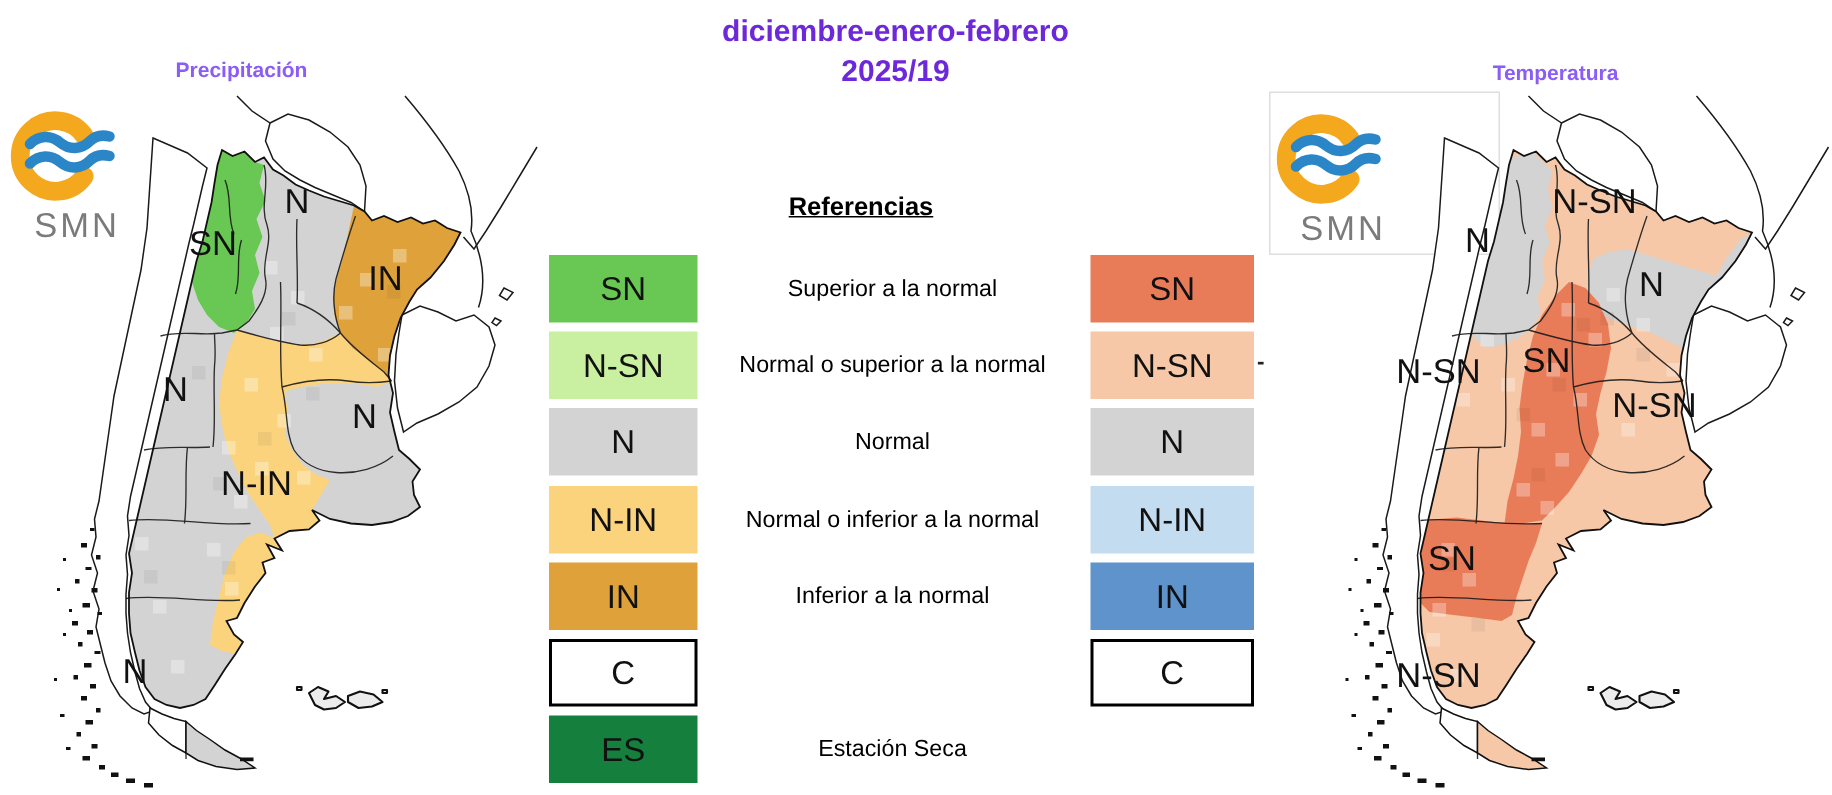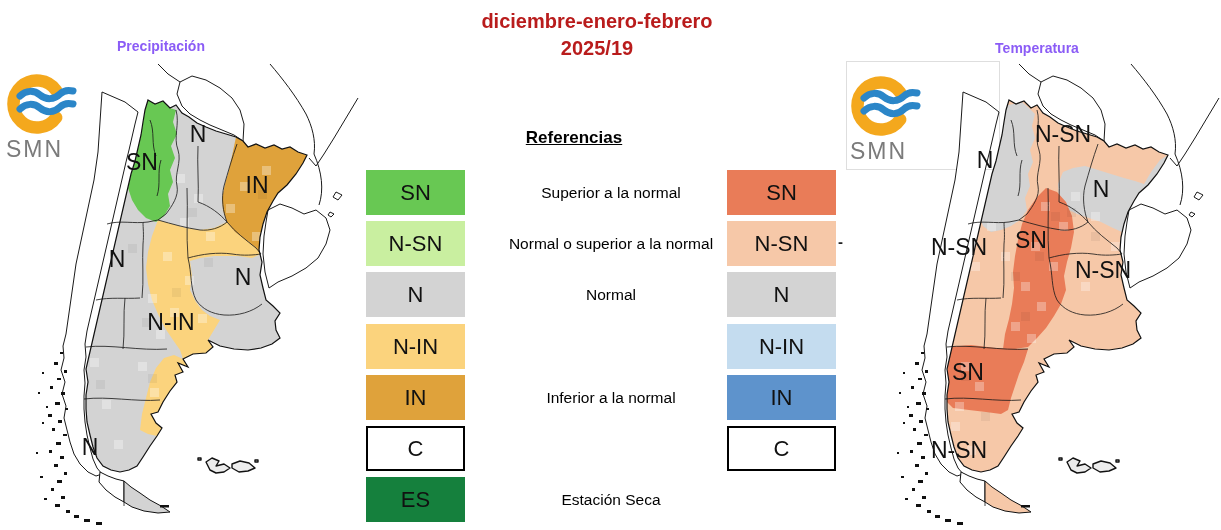--- a/index.html
+++ b/index.html
@@ -10,26 +10,26 @@
   .pane-title{position:absolute;width:200px;text-align:center;font-weight:bold;font-size:14px;color:#8b5cf6;}
   .pane-title.left{left:61px;top:38px;}
   .pane-title.right{left:937px;top:40px;}
   .legend-title{position:absolute;left:474px;top:128px;width:200px;text-align:center;
                 font-weight:bold;font-size:17px;text-decoration:underline;color:#000;}
   .swatch{position:absolute;left:366px;width:99px;height:45px;display:flex;align-items:center;
           justify-content:center;font-size:22px;color:#111;box-sizing:border-box;}
   .swatch.right{left:727px;width:109px;}
   .swatch.bordered{border:2.5px solid #000;}
   .legend-desc{position:absolute;left:466px;width:258px;height:45px;display:flex;align-items:center;
-               justify-content:center;font-size:15.5px;color:#000;text-align:center;padding-left:16px;}
+               justify-content:center;font-size:15.5px;color:#000;text-align:center;}
   .legend-dash{position:absolute;left:838px;top:233px;font-size:15px;font-weight:bold;color:#222;}
   .map-svg{position:absolute;top:62px;width:330px;height:468px;}
   .map-svg.left{left:30px;} .map-svg.right{left:891px;}
   .maplabel{font-family:"Liberation Sans",sans-serif;font-size:23px;fill:#111;}
-  .logo{position:absolute;width:74px;text-align:left;}
+  .logo{position:absolute;width:74px;text-align:right;}
   .logo.left{left:6px;top:72px;} .logo.right{left:850px;top:74px;}
   .logo .smn-text{font-size:23px;letter-spacing:2px;margin-top:-4px;}
   .logo-box{position:absolute;left:846px;top:61px;width:152px;height:107px;background:#fff;
             border:1px solid #dedede;}
 </style>
 </head>
 <body>
 
 <div class="stage">
 
@@ -115,21 +115,21 @@
         <rect x="168" y="396" width="3" height="2"></rect>
           <rect x="225" y="398" width="3" height="2"></rect>
       </g>
       <rect id="south-dash" x="130" y="443" width="9" height="2.5"></rect>
       <clipPath id="clip-arg">
           <use href="#arg-main"></use>
         </clipPath>
     </defs>
   </svg>
 
-  <div class="period-title" style="color: #b91c1c; text-align: center;">
+  <div class="period-title" style="color: #6d28d9; text-align: center;">
     <div>diciembre-enero-febrero</div>
     <div>2025/19</div>
   </div>
 
   <div class="pane-title left">Precipitación</div>
   <div class="pane-title right">Temperatura</div>
 
   <svg class="map-svg left" viewBox="0 0 330 468">
     <use href="#neighbors" stroke="#1a1a1a" stroke-width="1" fill="none"></use>
     <use href="#chile" fill="#ffffff" stroke="#1a1a1a" stroke-width="1"></use>
@@ -279,20 +279,21 @@
 
   <div class="swatch" style="top: 221px; background: rgb(201, 239, 160);">N-SN</div>
   <div class="legend-desc" style="top:221px">Normal o superior a la normal</div>
   <div class="swatch right" style="top: 221px; background: rgb(246, 200, 168);">N-SN</div>
 
   <div class="swatch" style="top: 272px; background: rgb(211, 211, 211);">N</div>
   <div class="legend-desc" style="top:272px">Normal</div>
   <div class="swatch right" style="top: 272px; background: rgb(211, 211, 211);">N</div>
 
   <div class="swatch" style="top: 324px; background: rgb(251, 211, 125);">N-IN</div>
+  <div class="legend-desc" style="top:324px">Normal o inferior a la normal</div>
   <div class="swatch right" style="top: 324px; background: rgb(196, 220, 239);">N-IN</div>
 
   <div class="swatch" style="top: 375px; background: rgb(223, 162, 59);">IN</div>
   <div class="legend-desc" style="top:375px">Inferior a la normal</div>
   <div class="swatch right" style="top: 375px; background: rgb(94, 147, 204);">IN</div>
 
   <div class="swatch bordered" style="top: 426px; background: rgb(255, 255, 255);">C</div>
   <div class="swatch right bordered" style="top: 426px; background: rgb(255, 255, 255);">C</div>
 
   <div class="swatch" style="top: 477px; background: #15803d;">ES</div>

